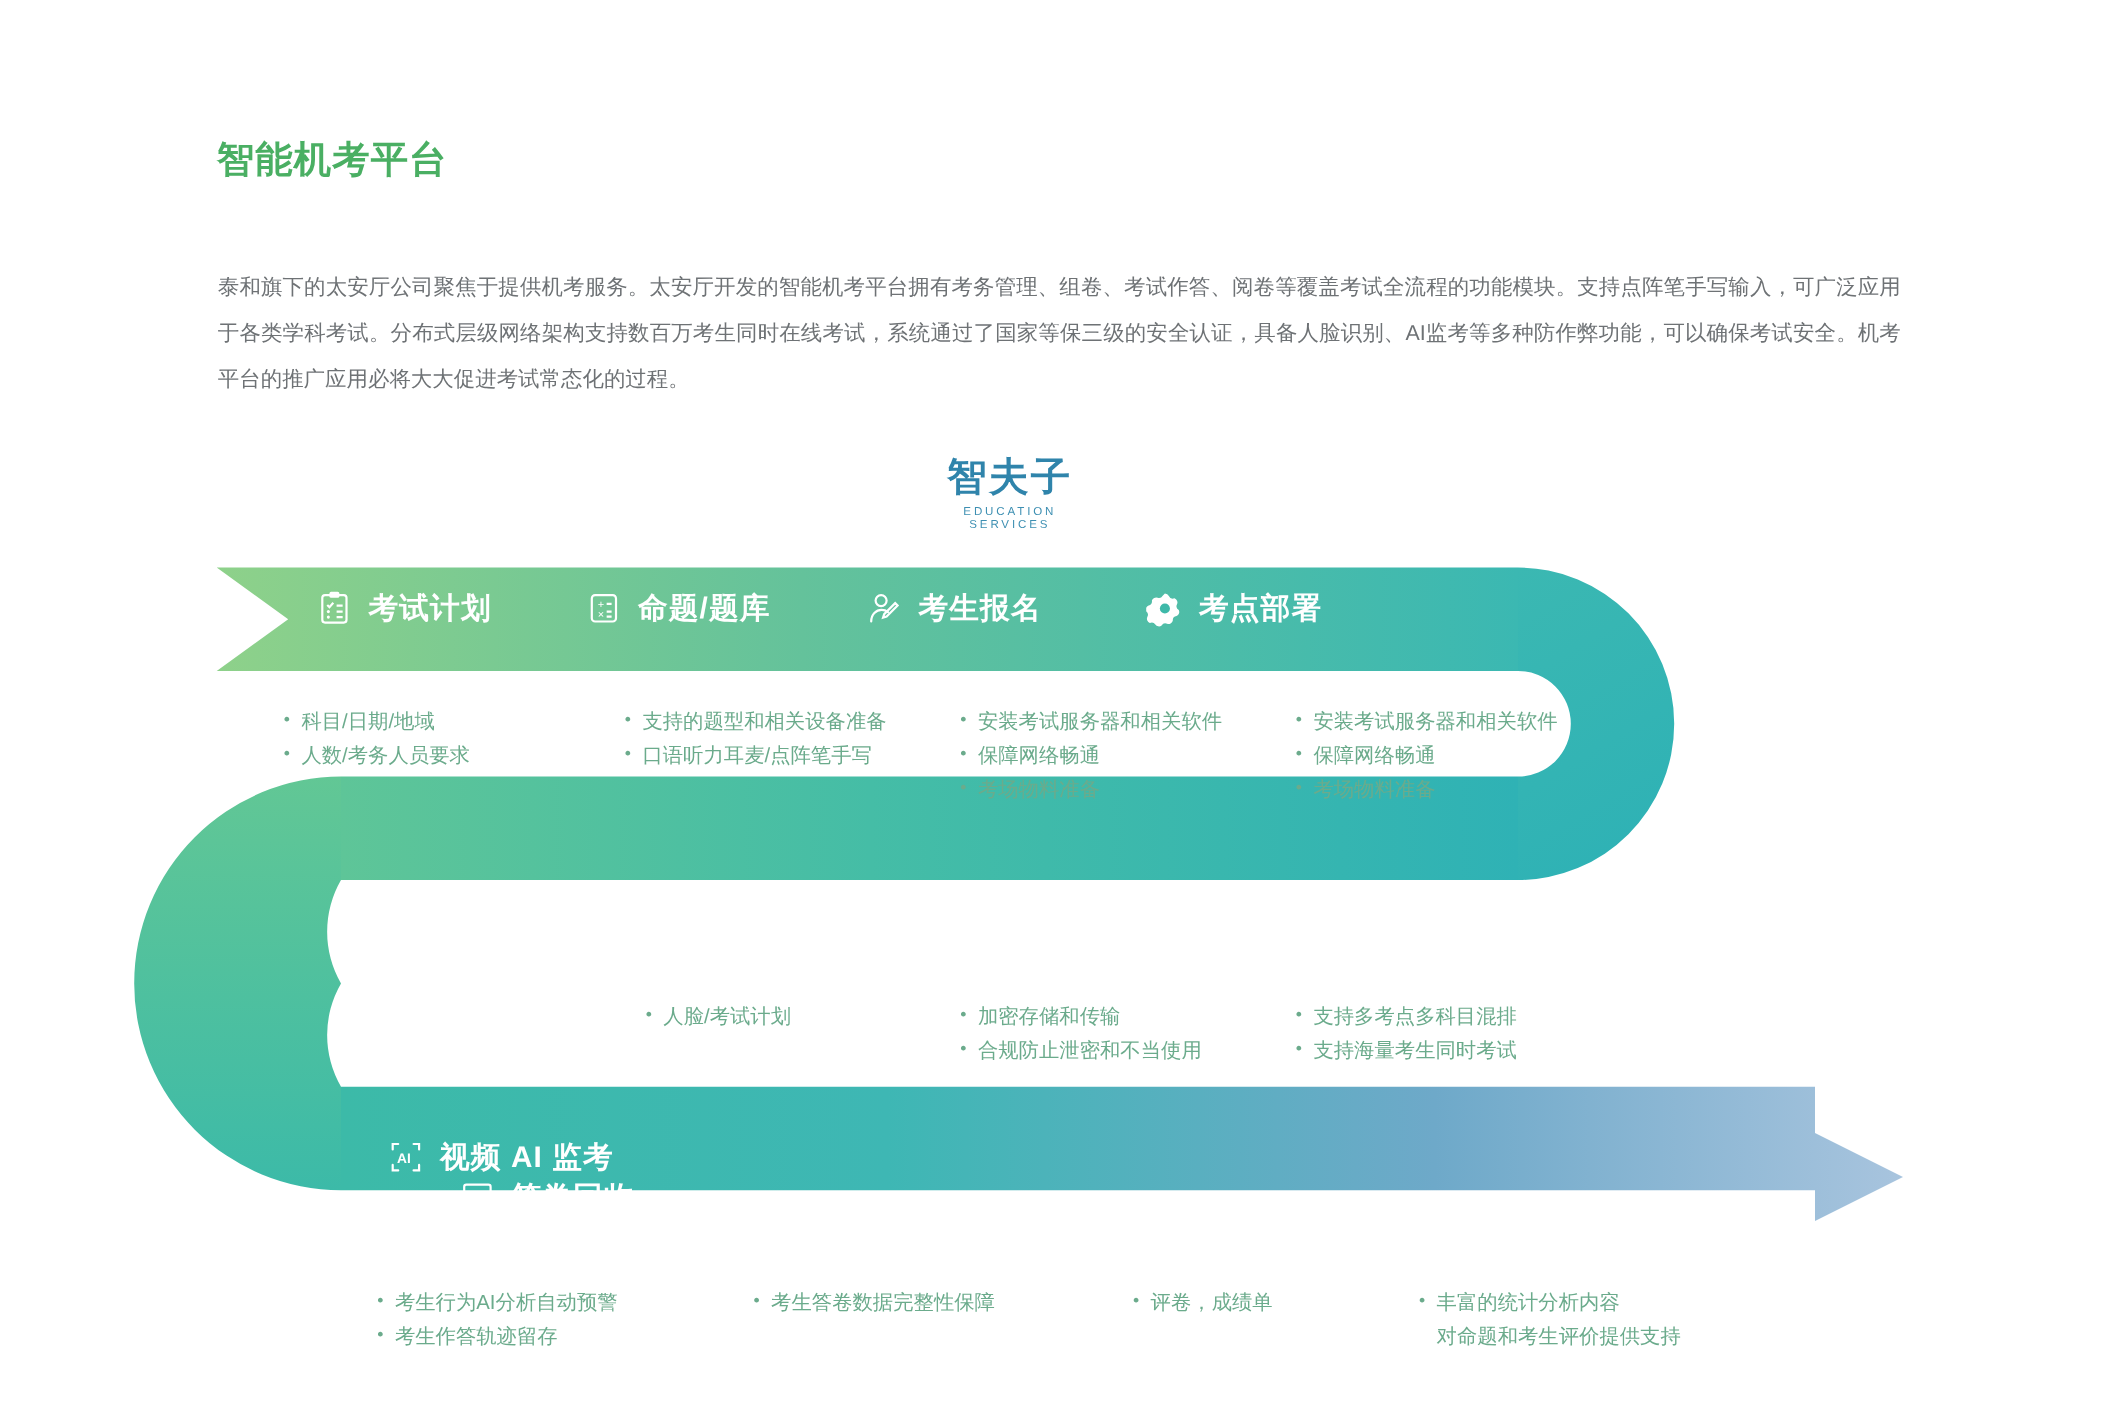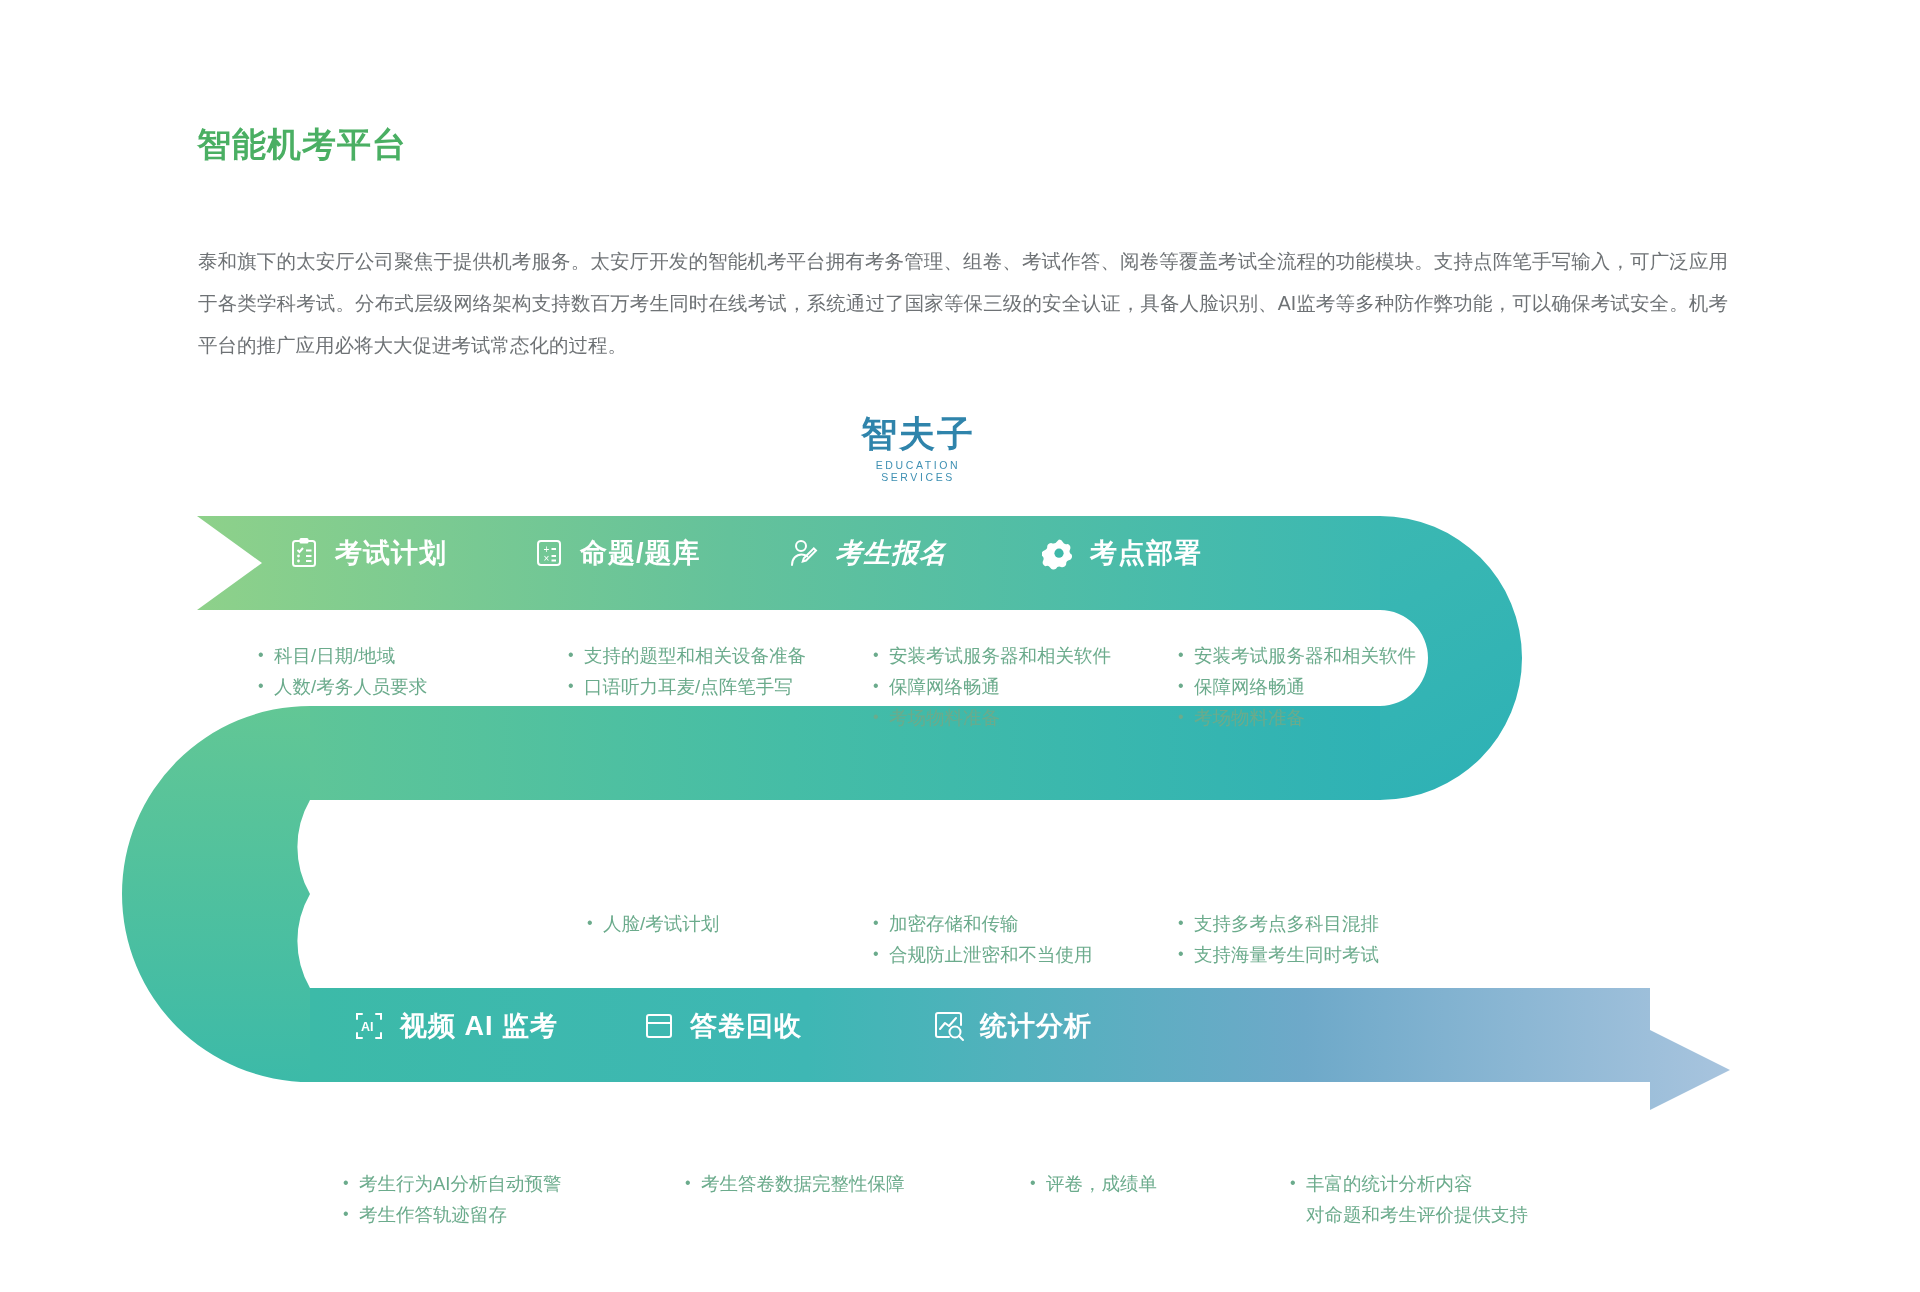--- a/index.html
+++ b/index.html
@@ -154,21 +154,21 @@
       <svg class="ico" viewBox="0 0 34 34" fill="none" stroke="#fff" stroke-width="2">
         <rect x="6" y="5" width="22" height="24" rx="3"></rect>
         <text x="11.5" y="16.5" font-size="10" fill="#fff" stroke="none" font-family="Liberation Sans, sans-serif">+</text>
         <line x1="19.5" y1="13" x2="24" y2="13"></line>
         <text x="11.5" y="26" font-size="10" fill="#fff" stroke="none" font-family="Liberation Sans, sans-serif">×</text>
         <line x1="19.5" y1="20" x2="24" y2="20"></line>
         <line x1="19.5" y1="24.5" x2="24" y2="24.5"></line>
       </svg>
       <span class="lbl">命题/题库</span>
     </div>
-    <div class="band-cell" style="width:255px;font-style:italic;">
+    <div class="band-cell" style="width:255px;">
       <svg class="ico" viewBox="0 0 34 34" fill="none" stroke="#fff" stroke-width="2" stroke-linecap="round">
         <circle cx="14" cy="10" r="5"></circle>
         <path d="M5 29 c0-6.5 4.5-10.5 9.5-10.5 c2.2 0 4.2 .7 5.8 1.9"></path>
         <path d="M29 14.5 l-10 10 l-3.2 1 l1-3.2 l10-10 z"></path>
       </svg>
       <span class="lbl">考生报名</span>
     </div>
     <div class="band-cell" style="width:255px;">
       <svg class="ico" viewBox="0 0 34 34">
         <path d="M17 3.5 a4 4 0 0 1 3.6 2.3 a4 4 0 0 0 5.1 2.1 a4 4 0 0 1 2.4 5.3 a4 4 0 0 0 1.5 5.3 a4 4 0 0 1 -2 5.5 a4 4 0 0 0 -3.4 4.3 a4 4 0 0 1 -5.2 2.7 a4 4 0 0 0 -5 1.7 a4 4 0 0 1 -5.7-1 a4 4 0 0 0 -5-1.4 a4 4 0 0 1 -2.3-5.4 a4 4 0 0 0 -1.2-5.2 a4 4 0 0 1 2.4-5.3 a4 4 0 0 0 3-4.4 a4 4 0 0 1 5.3-2.6 a4 4 0 0 0 4.5-1.9 z" fill="#fff"></path>
@@ -246,32 +246,32 @@
   </div>
   <div class="bul-group" style="left:873px; top:908px;">
     <div class="bul dot">加密存储和传输</div>
     <div class="bul dot">合规防止泄密和不当使用</div>
   </div>
   <div class="bul-group" style="left:1178px; top:908px;">
     <div class="bul dot">支持多考点多科目混排</div>
     <div class="bul dot">支持海量考生同时考试</div>
   </div>
 
-  <div class="band-row" style="left:352px; top:1044px; width:1130px; transform:translateY(-36px);">
+  <div class="band-row" style="left:352px; top:1070px; width:1130px; transform:translateY(-36px);flex-direction:column;">
     <div class="band-cell" style="width:290px;">
       <svg class="ico" viewBox="0 0 34 34" fill="none" stroke="#fff" stroke-width="2" stroke-linecap="round">
         <path d="M10 5 H5 v5"></path>
         <path d="M24 5 h5 v5"></path>
         <path d="M10 29 H5 v-5"></path>
         <path d="M24 29 h5 v-5"></path>
         <text x="9" y="22" font-size="12.5" fill="#fff" stroke="none" font-family="Liberation Sans, sans-serif" font-weight="bold">AI</text>
       </svg>
       <span class="lbl">视频 AI 监考</span>
     </div>
-    <div class="band-cell" style="width:290px;">
+    <div class="band-cell" style="width:290px;justify-content:center;">
       <svg class="ico" viewBox="0 0 34 34" fill="none" stroke="#fff" stroke-width="2" stroke-linejoin="round">
         <rect x="5" y="6" width="24" height="22" rx="2"></rect>
         <line x1="5" y1="14" x2="29" y2="14"></line>
       </svg>
       <span class="lbl">答卷回收</span>
     </div>
     <div class="band-cell" style="width:260px;">
       <svg class="ico" viewBox="0 0 34 34" fill="none" stroke="#fff" stroke-width="2" stroke-linecap="round" stroke-linejoin="round">
         <path d="M29 16 V6 a2 2 0 0 0 -2-2 H6 a2 2 0 0 0 -2 2 v20 a2 2 0 0 0 2 2 h11"></path>
         <path d="M8 20 l5-6 l4 3 l7-8"></path>

